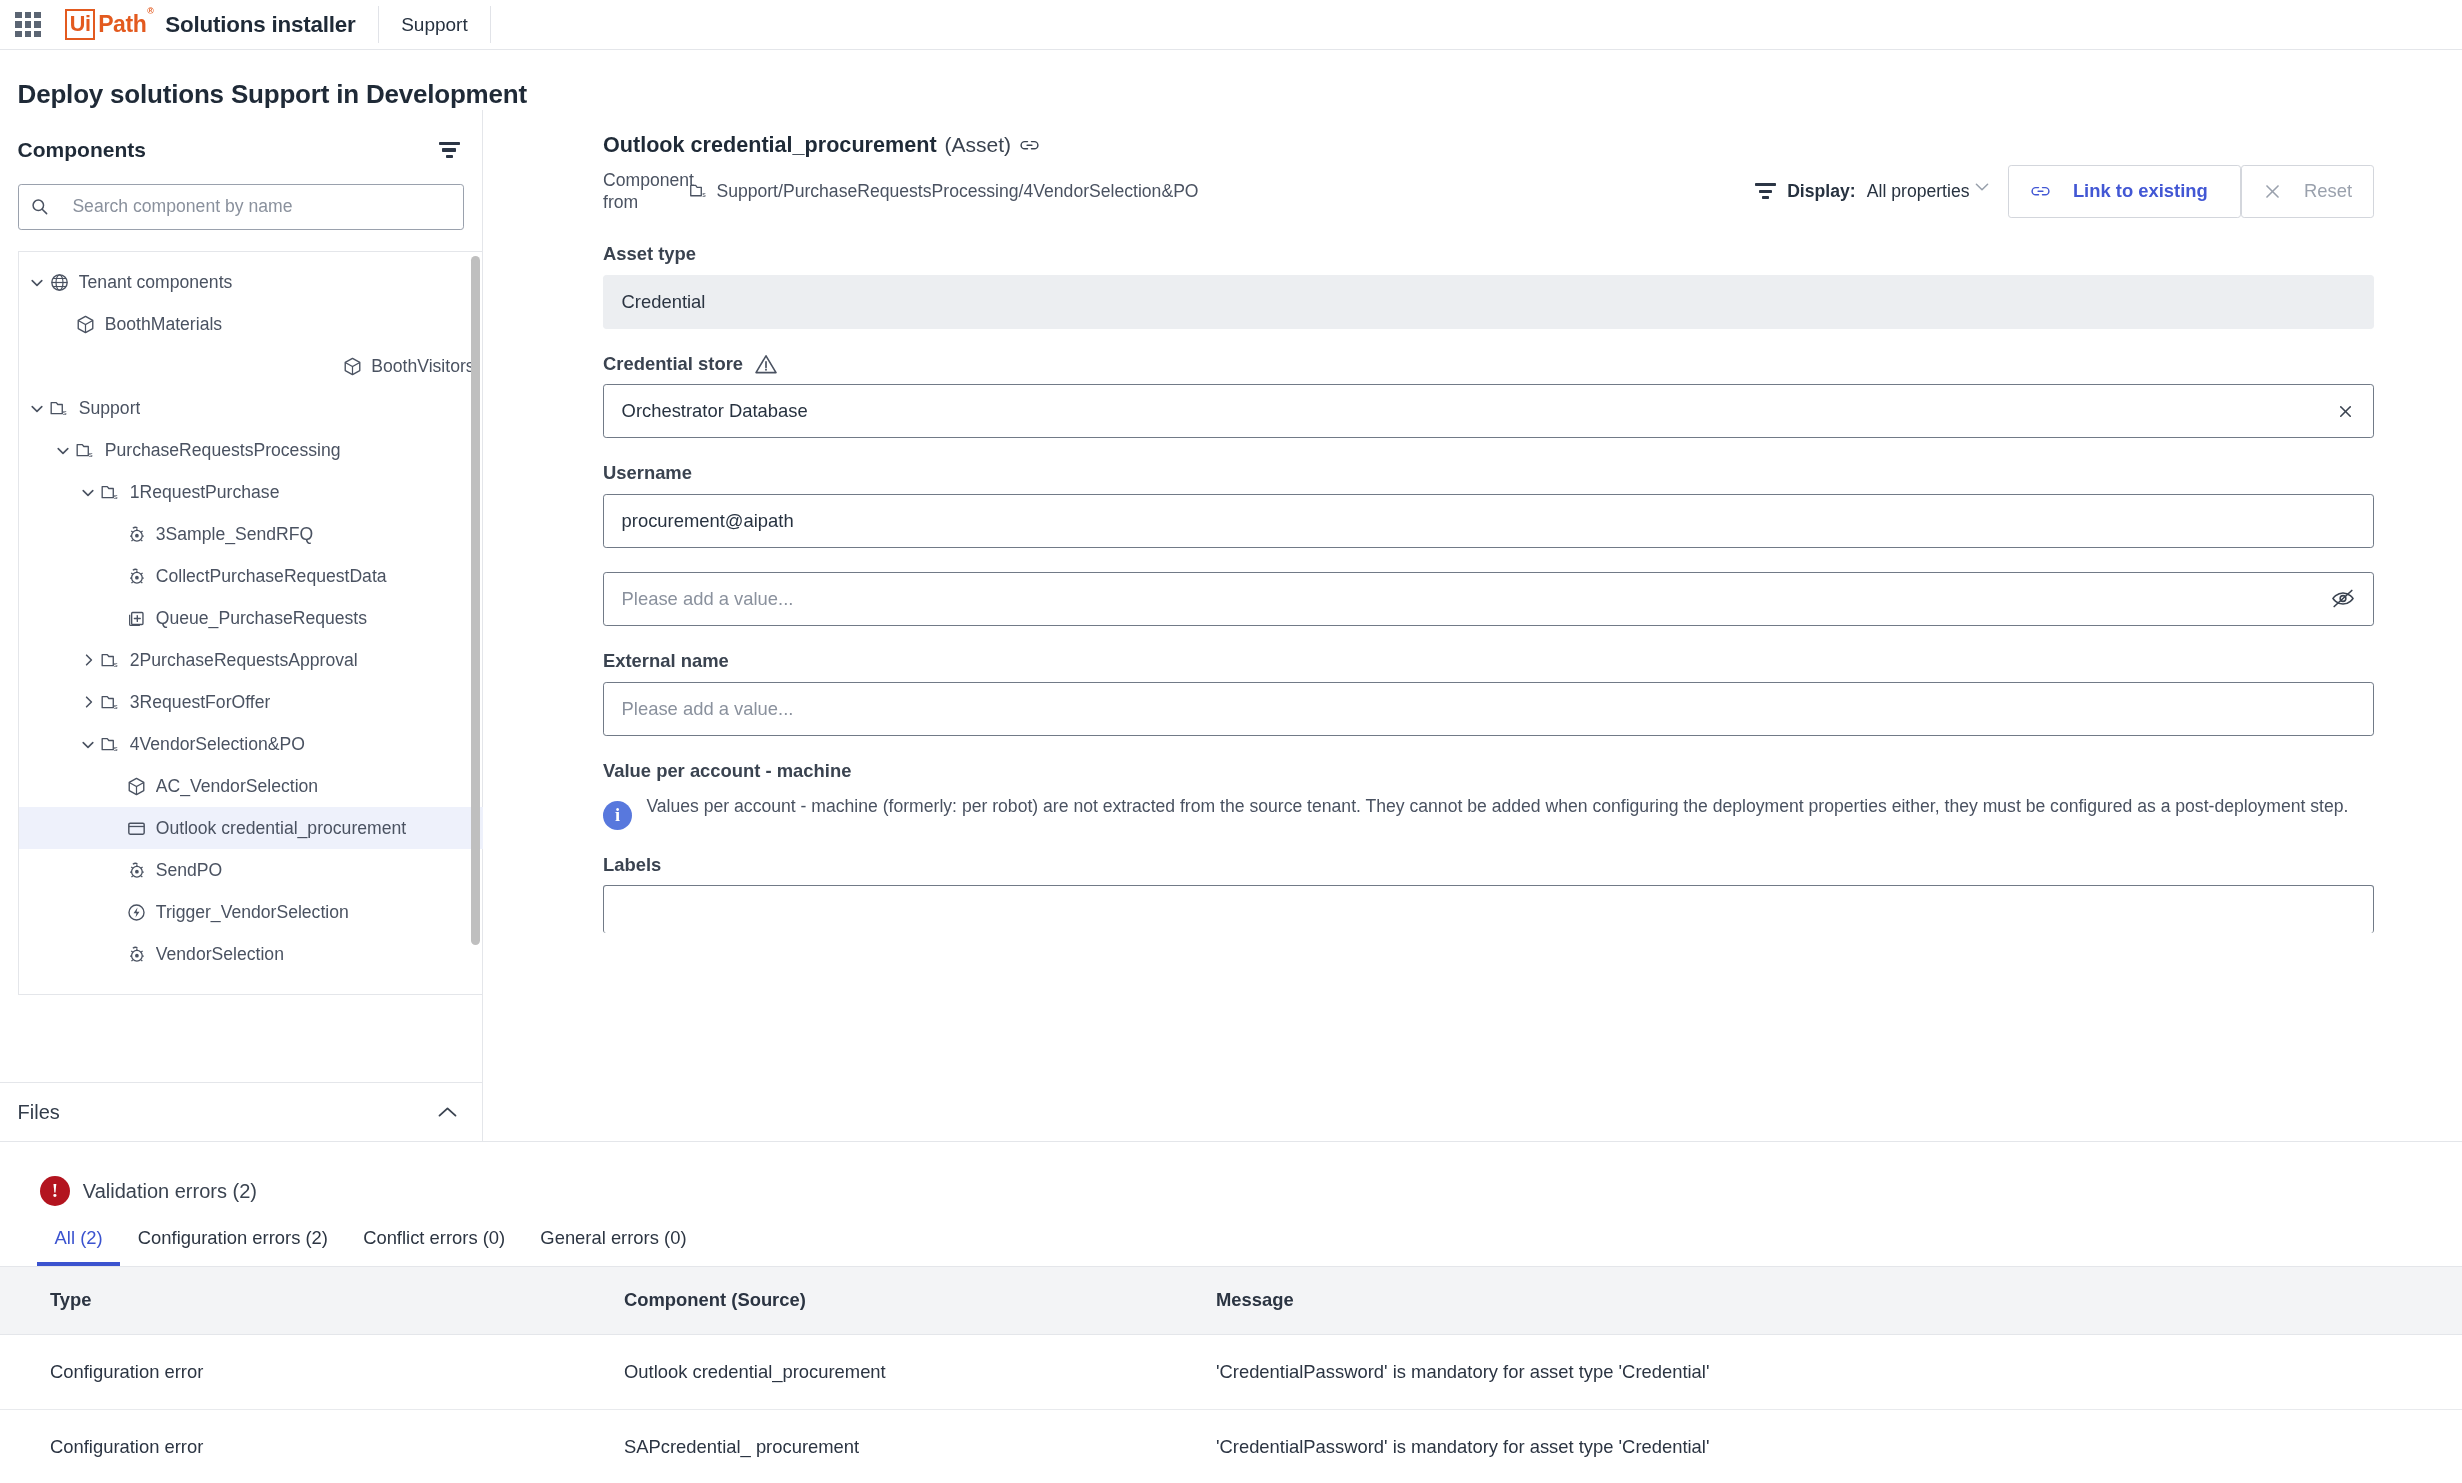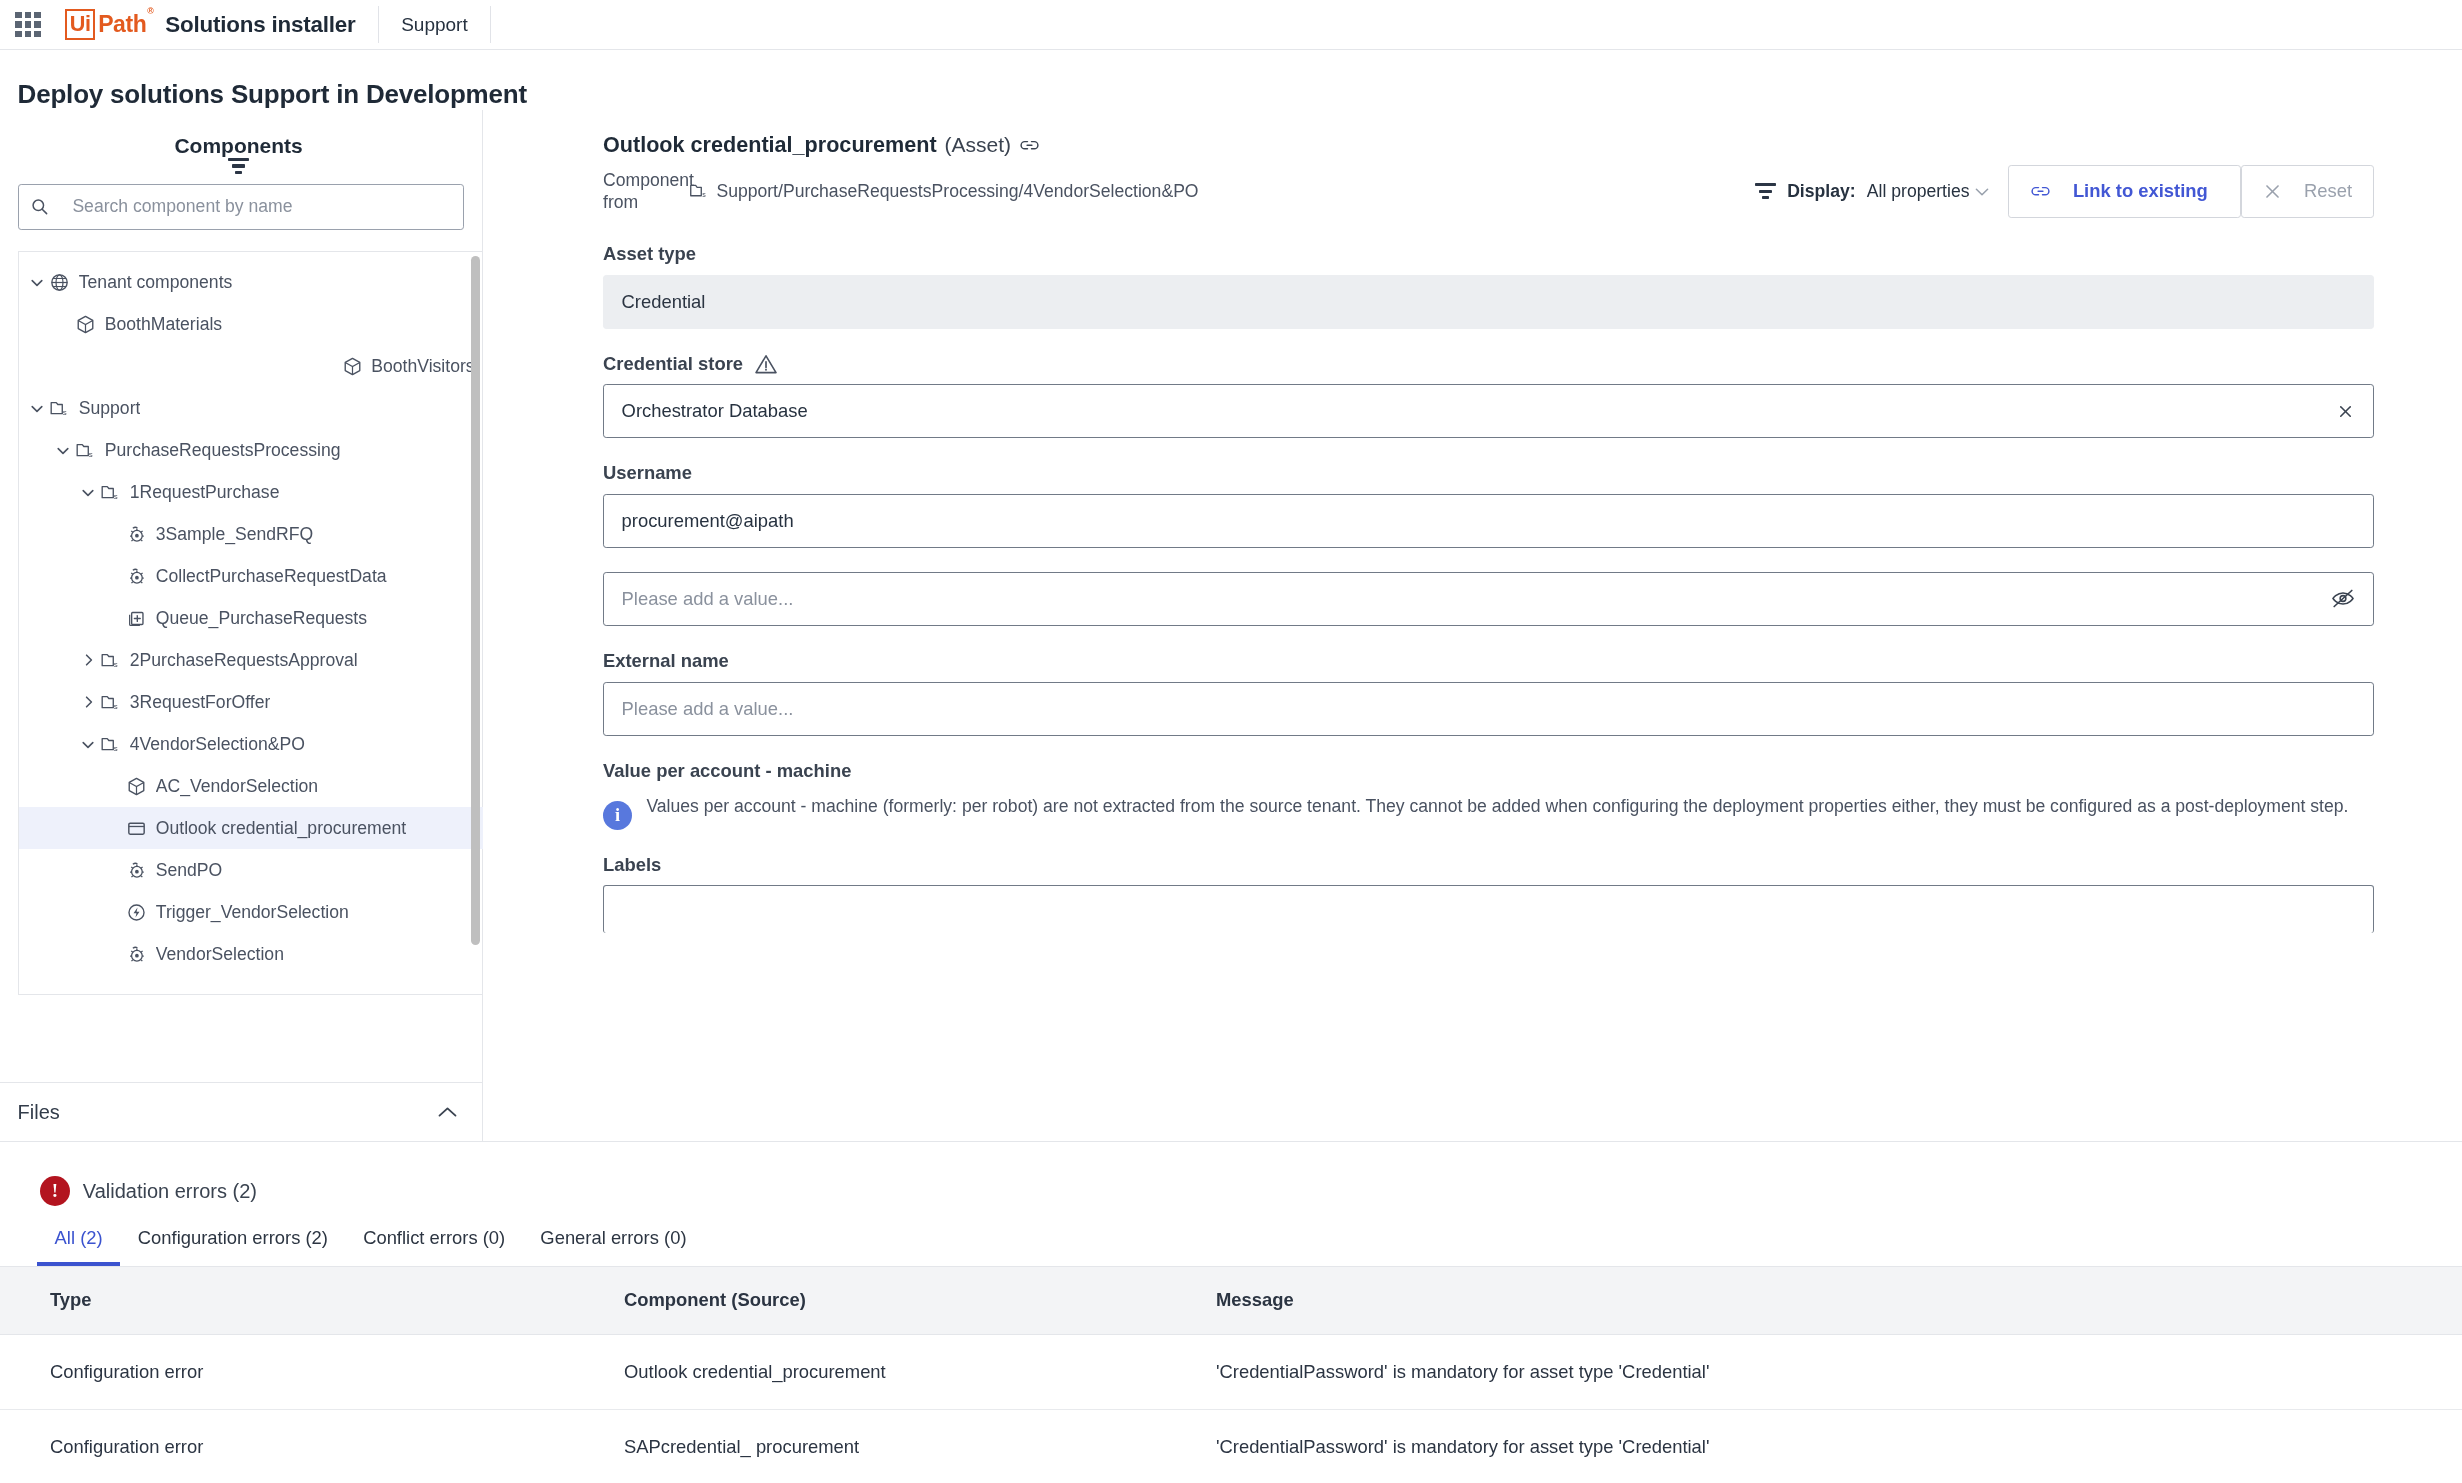--- a/index.html
+++ b/index.html
@@ -83,21 +83,20 @@
     flex: 0 0 483px;
     border-right: 0.8px solid #e4e6ea;
     padding-top: 24px;
     height: 1031px;
     position: relative;
   }
   .comp-head {
     display: flex; align-items: center; justify-content: space-between;
     padding: 0 22.4px 0 17.6px;
     height: 32px;
-    flex-direction: column;
   }
   .comp-head h2 { margin:0; font-size: 21px; font-weight: 700; color:#1f2a37; }
   .filter-icon { display:flex; flex-direction:column; gap:3.2px; align-items:center; cursor:pointer; width:21px;}
   .filter-icon b { display:block; background:#2b3545; height:3.2px; border-radius:0.8px; }
   .filter-icon b:nth-child(1){ width:21px; }
   .filter-icon b:nth-child(2){ width:13.6px; }
   .filter-icon b:nth-child(3){ width:7.2px; }
 
   .search-box {
     margin: 17.6px 17.6px 0 17.6px;
@@ -205,21 +204,21 @@
     display:flex; align-items:center; gap:8px;
     font-size: 17.6px; color:#4a5261;
     margin-left: 6.4px;
   }
   .rp-actions {
     margin-left:auto;
     display:flex; align-items:center; gap: 0;
   }
   .display-filter { margin-right: 11.2px; }
   .display-lbl { font-size: 17.6px; color:#273240; font-weight:700; margin-right: 6.4px;}
-  .display-group { display:flex; align-items:center; gap:4.8px; margin-right: 17.6px; cursor:pointer;}
+  .display-group { display:flex; gap:4.8px; margin-right: 17.6px; cursor:pointer;}
   .display-group .val { font-size: 17.6px; color:#3b4插; }
   .btn {
     height: 53px;
     border: 0.8px solid #d3d6dc;
     background: #fff;
     border-radius: 3.2px;
     display:flex; align-items:center; gap: 22px;
     padding: 0 21px;
     font-size: 18.4px;
     cursor: pointer;

